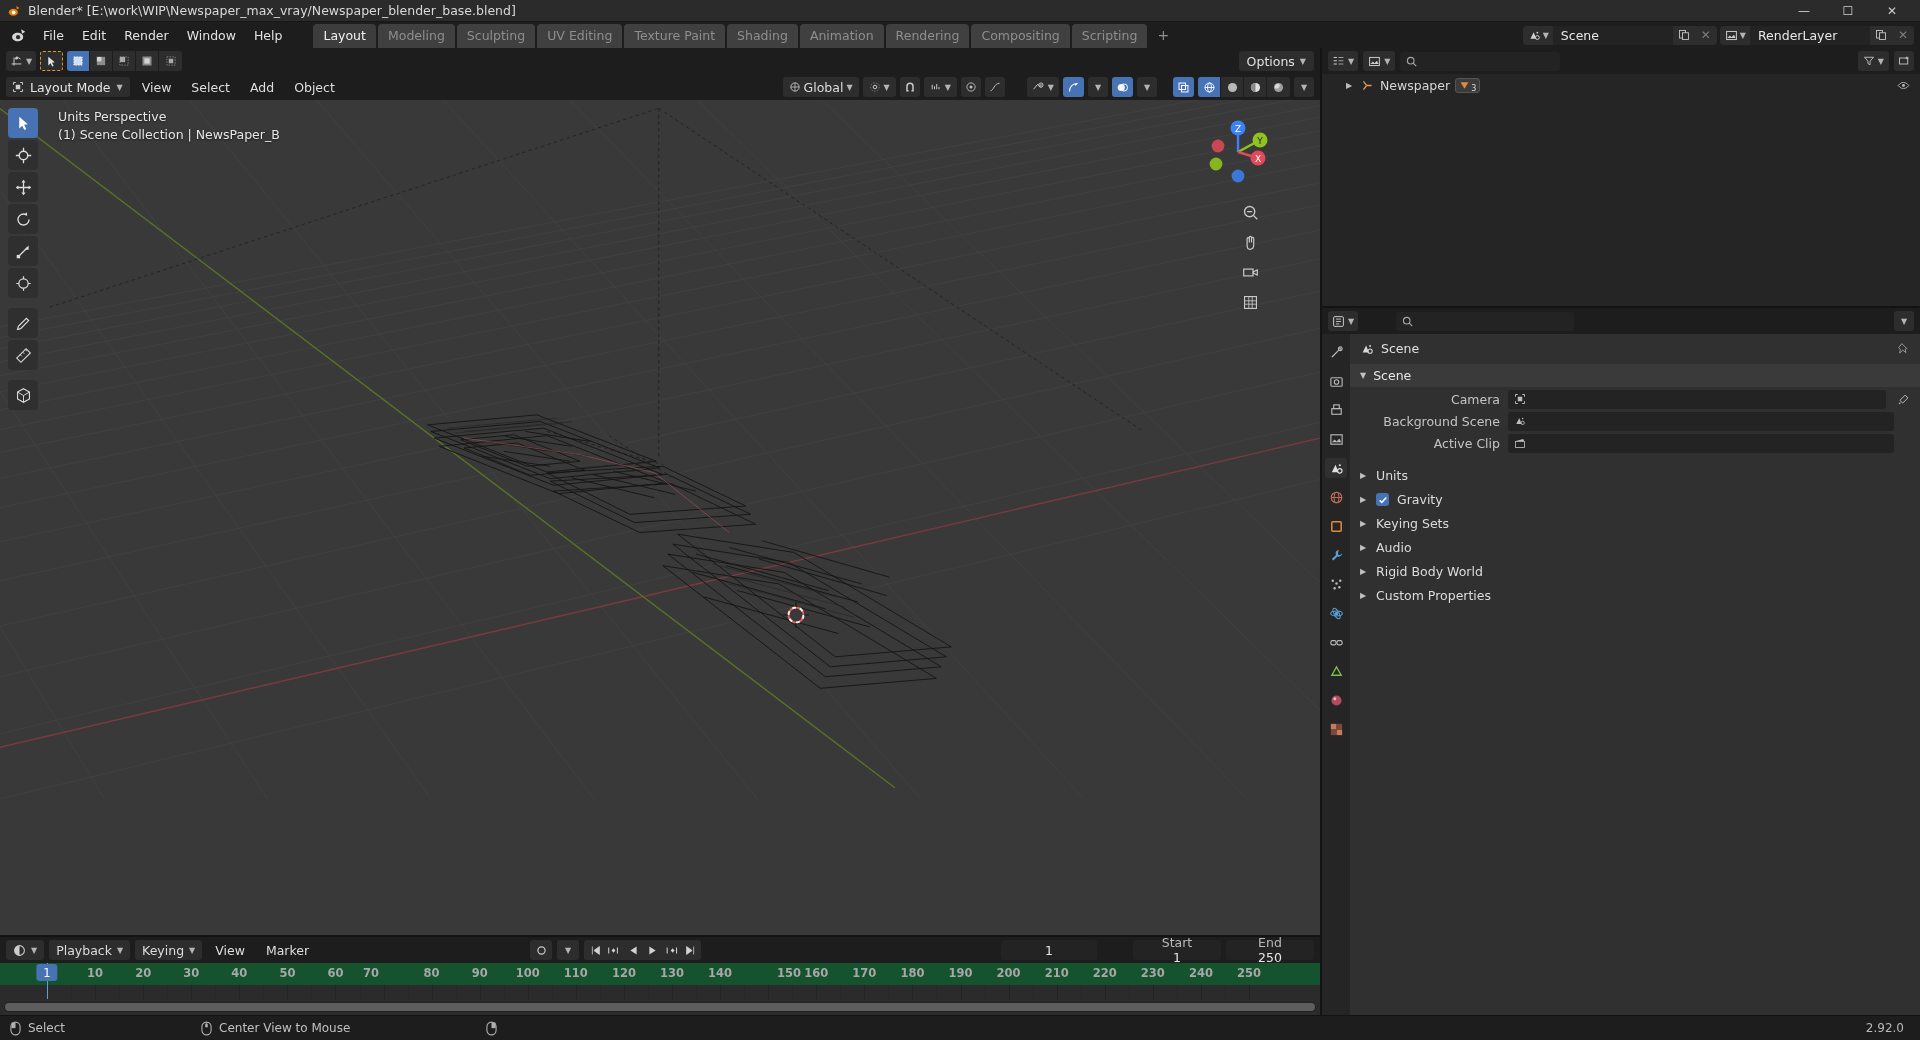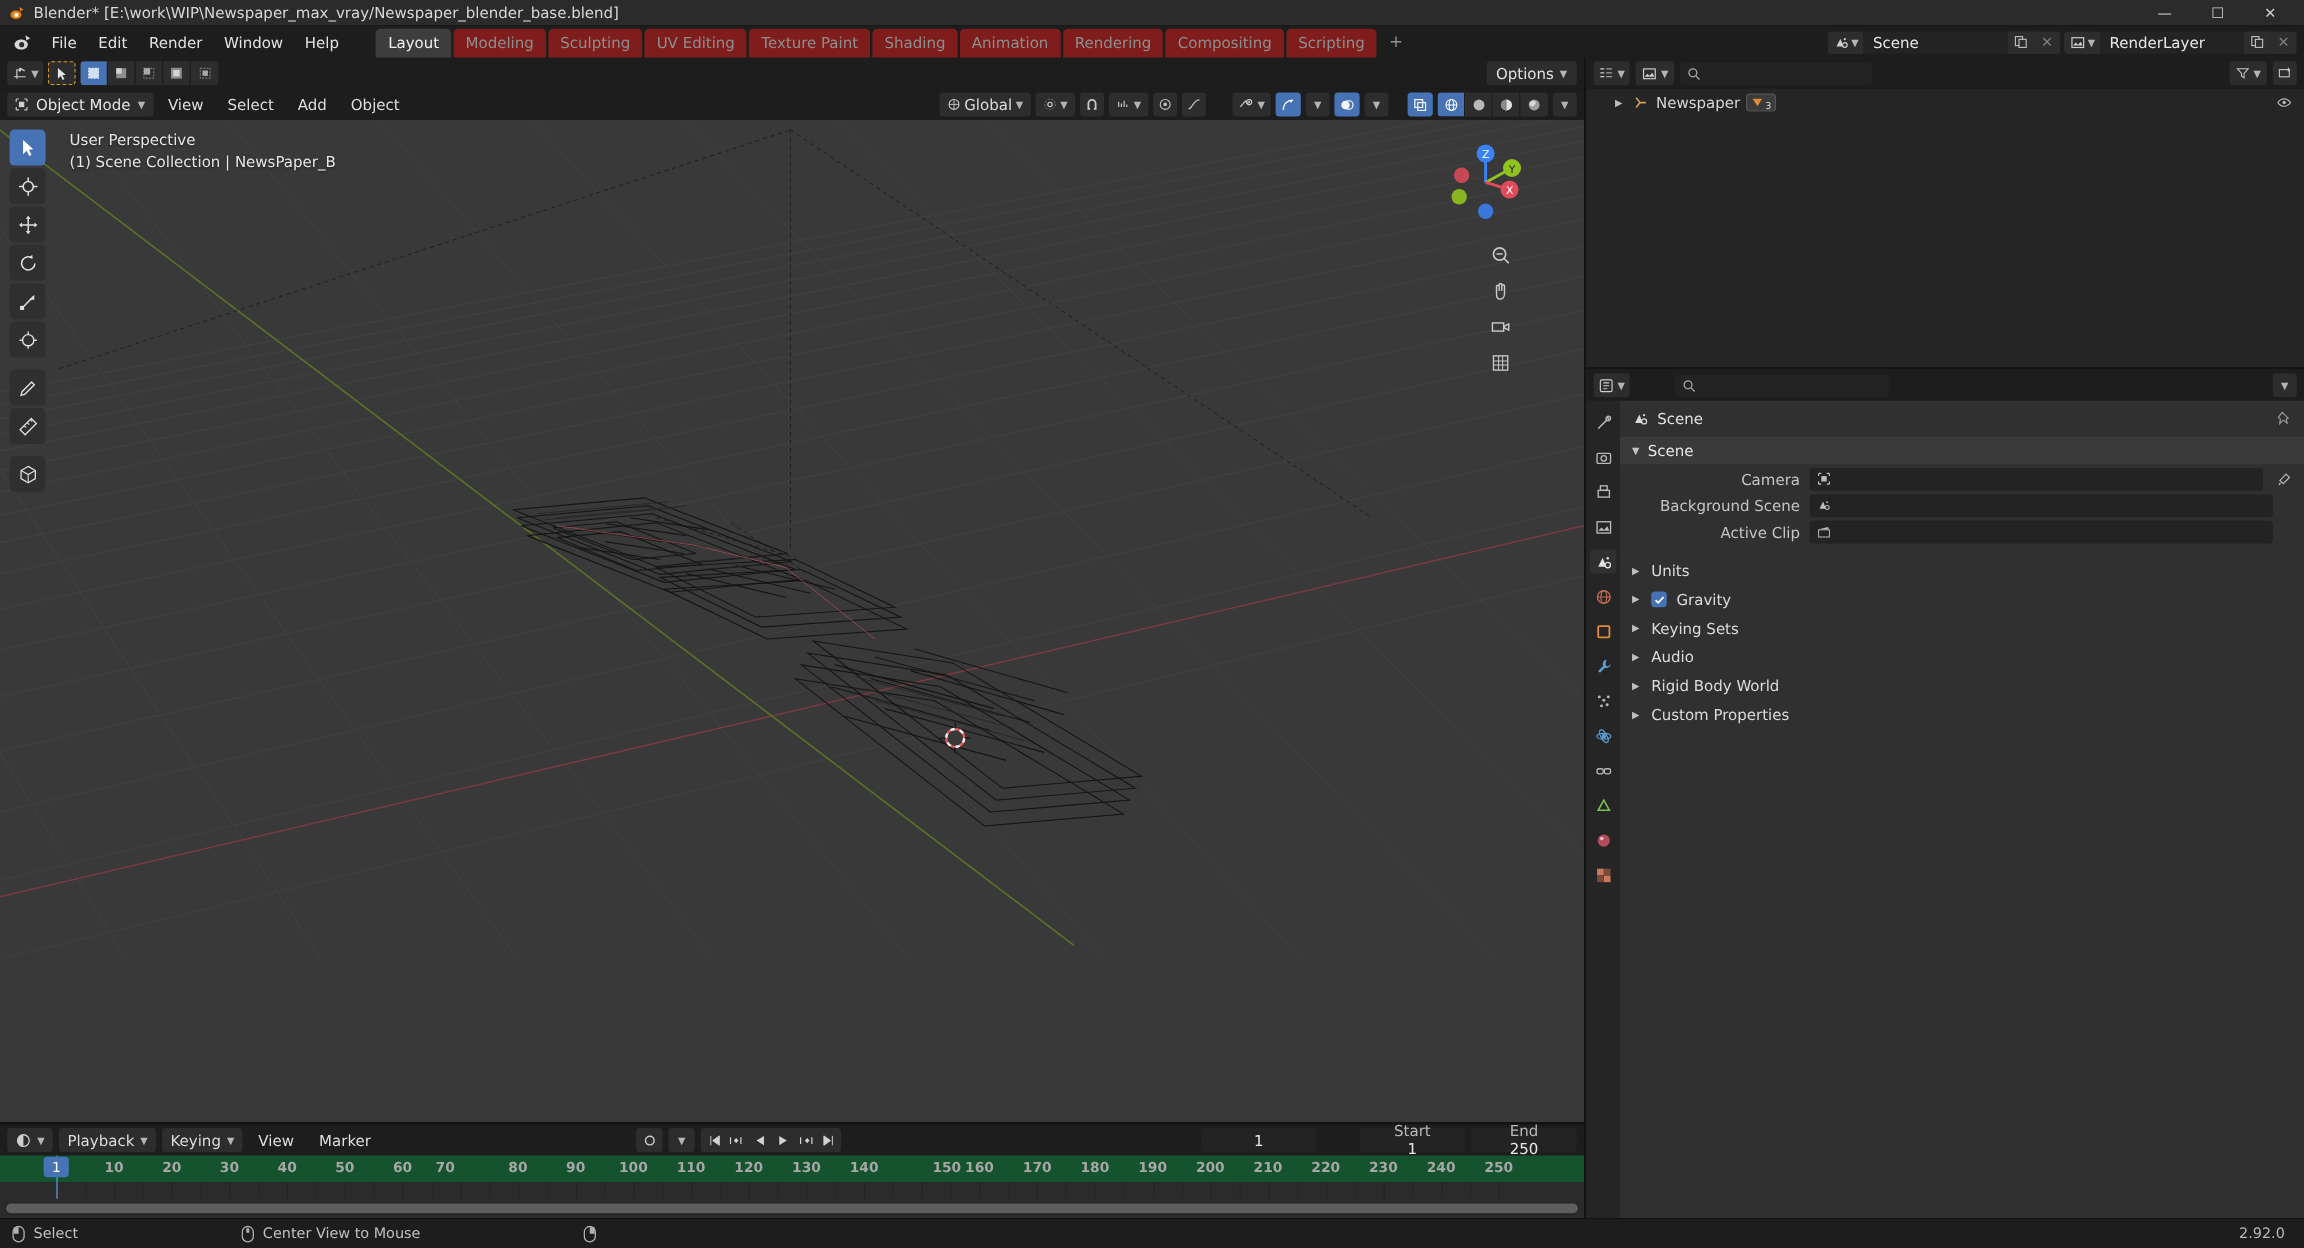--- a/index.html
+++ b/index.html
@@ -32,21 +32,21 @@
     height: 26px; background: #1d1d1d; display: flex; align-items: center;
     flex: 0 0 26px; padding-left: 4px; position: relative;
   }
   .blender-logo { width: 20px; height: 20px; margin: 0 6px 0 4px; display: flex; align-items: center; justify-content: center; }
   .menu-item {
     padding: 3px 9px; font-size: 12.5px; color: #e2e2e2; border-radius: 3px; white-space: nowrap;
   }
   .ws-tabs { display: flex; align-items: center; margin-left: 22px; gap: 2px; }
   .ws-tab {
     padding: 4px 10px 5px; font-size: 12.5px; color: #8e8e8e; border-radius: 4px 4px 0 0;
-    background: #7f1d1d; white-space: nowrap; position: relative; top: 1px;
+    background: #404040; white-space: nowrap; position: relative; top: 1px;
   }
   .ws-tab.active { background: #3d3d3d; color: #f0f0f0; }
   .ws-add { color: #909090; font-size: 14px; padding: 0 8px; }
 
   .topbar-right { margin-left: auto; display: flex; align-items: center; gap: 3px; padding-right: 6px; }
   .id-block { display: flex; align-items: center; height: 19px; border-radius: 3px; overflow: hidden; }
   .id-icon {
     background: #2d2d2d; height: 19px; display: flex; align-items: center; gap: 2px;
     padding: 0 4px 0 5px; border-radius: 3px 0 0 3px;
   }
@@ -349,21 +349,21 @@
       </div>
 
       <div class="vp-header vp-header2">
         <div class="mode-drop">
           <span>
             <svg width="12" height="12" viewBox="0 0 16 16">
                 <path d="M2 2h3M2 2v3M14 2h-3M14 2v3M2 14h3M2 14v-3M14 14h-3M14 14v-3" stroke="#d0d0d0" stroke-width="1.3" fill="none"></path>
                 <rect x="5" y="5" width="6" height="6" fill="#d0d0d0"></rect>
               </svg>
           </span>
-          <span>Object Mode</span>
+          <span>Layout Mode</span>
           <span class="chev">▼</span>
         </div>
         <div class="hmenu">View</div>
         <div class="hmenu">Select</div>
         <div class="hmenu">Add</div>
         <div class="hmenu">Object</div>
 
         <div class="vp-spacer"></div>
 
         <div class="tool-btn" style="min-width:auto;padding:0 6px;">
@@ -544,21 +544,21 @@
             <path d="M860 560 L1010 600 M870 572 L1020 612 M880 584 L1030 624"></path>
           </g>
           <g stroke="#9c4c55" stroke-width="1" fill="none" opacity="0.85">
             <path d="M560 408 L700 428"></path>
             <path d="M700 428 L790 450"></path>
             <path d="M790 450 L880 522"></path>
           </g>
         </svg>
 
         <div class="vp-info">
-          <div>User Perspective</div>
+          <div>Units Perspective</div>
           <div>(1) Scene Collection | NewsPaper_B</div>
         </div>
 
         <div style="position:absolute;left:783px;top:502px;">
           <svg width="26" height="26" viewBox="0 0 26 26">
             <circle cx="13" cy="13" r="7.5" fill="none" stroke="#e05b5b" stroke-width="2"></circle>
             <circle cx="13" cy="13" r="7.5" fill="none" stroke="#f0f0f0" stroke-width="2" stroke-dasharray="3.9 3.9"></circle>
             <path d="M13 0v5M13 21v5M0 13h5M21 13h5" stroke="#1a1a1a" stroke-width="1.2"></path>
           </svg>
         </div>

